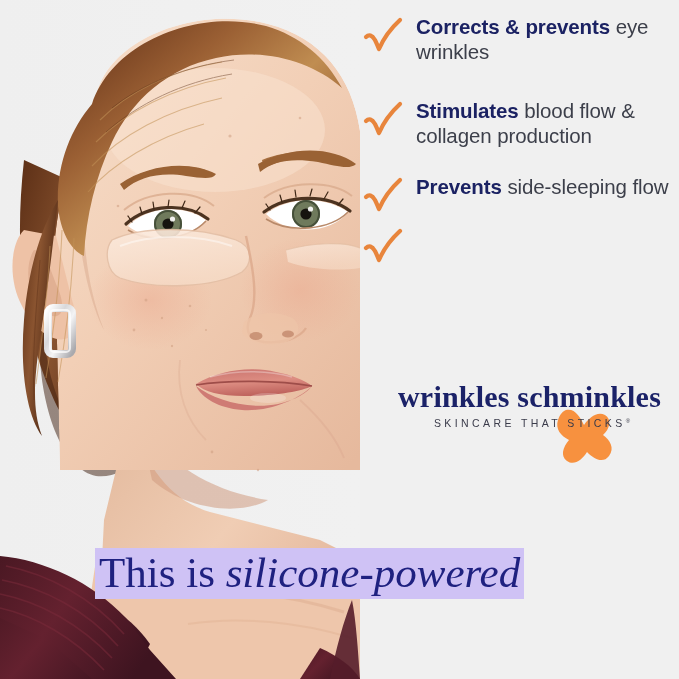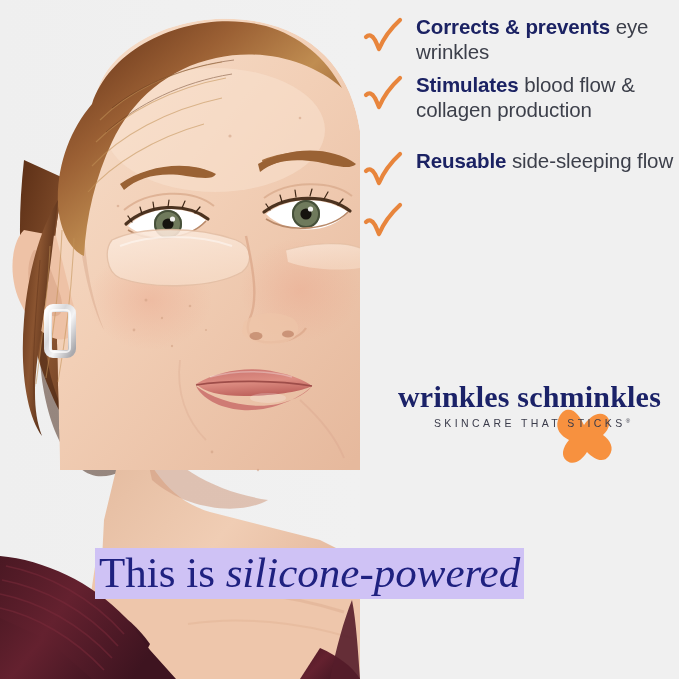--- a/index.html
+++ b/index.html
@@ -50,21 +50,21 @@
     line-height:25px;
     color:#3c3f4a;
     font-weight:400;
     letter-spacing:-0.1px;
   }
   .bullet .btext b {
     color:#1b2263;
     font-weight:700;
   }
 
-  #b1 { margin-bottom:8px; }
+  #b1 { margin-bottom:34px; }
   #b2 { margin-bottom:26px; }
   #b3 { margin-bottom:26px; }
   #b4 { margin-bottom:0; }
 
   
   #logo {
     position:absolute;
     left:398px; top:380px;
     width:268px; height:95px;
   }
@@ -392,21 +392,21 @@
     </div>
 
     <div class="bullet" id="b3">
       <span class="tick">
         <svg viewBox="0 0 42 40" xmlns="http://www.w3.org/2000/svg">
           <path d="M4 21 C7 18, 10 19, 13 24 C15 28, 16 31, 17 33
                    C20 26, 26 15, 38 4" fill="none" stroke="#e8853c" stroke-width="4.2" stroke-linecap="round" stroke-linejoin="round"></path>
         </svg>
       </span>
       <span class="btext">
-        <b>Reusable</b><span> side-sleeping flow</span>
+        <b>Prevents</b><span> side-sleeping flow</span>
       </span>
     </div>
 
     <div class="bullet" id="b4">
       <span class="tick">
         <svg viewBox="0 0 42 40" xmlns="http://www.w3.org/2000/svg">
           <path d="M4 21 C7 18, 10 19, 13 24 C15 28, 16 31, 17 33
                    C20 26, 26 15, 38 4" fill="none" stroke="#e8853c" stroke-width="4.2" stroke-linecap="round" stroke-linejoin="round"></path>
         </svg>
       </span>

